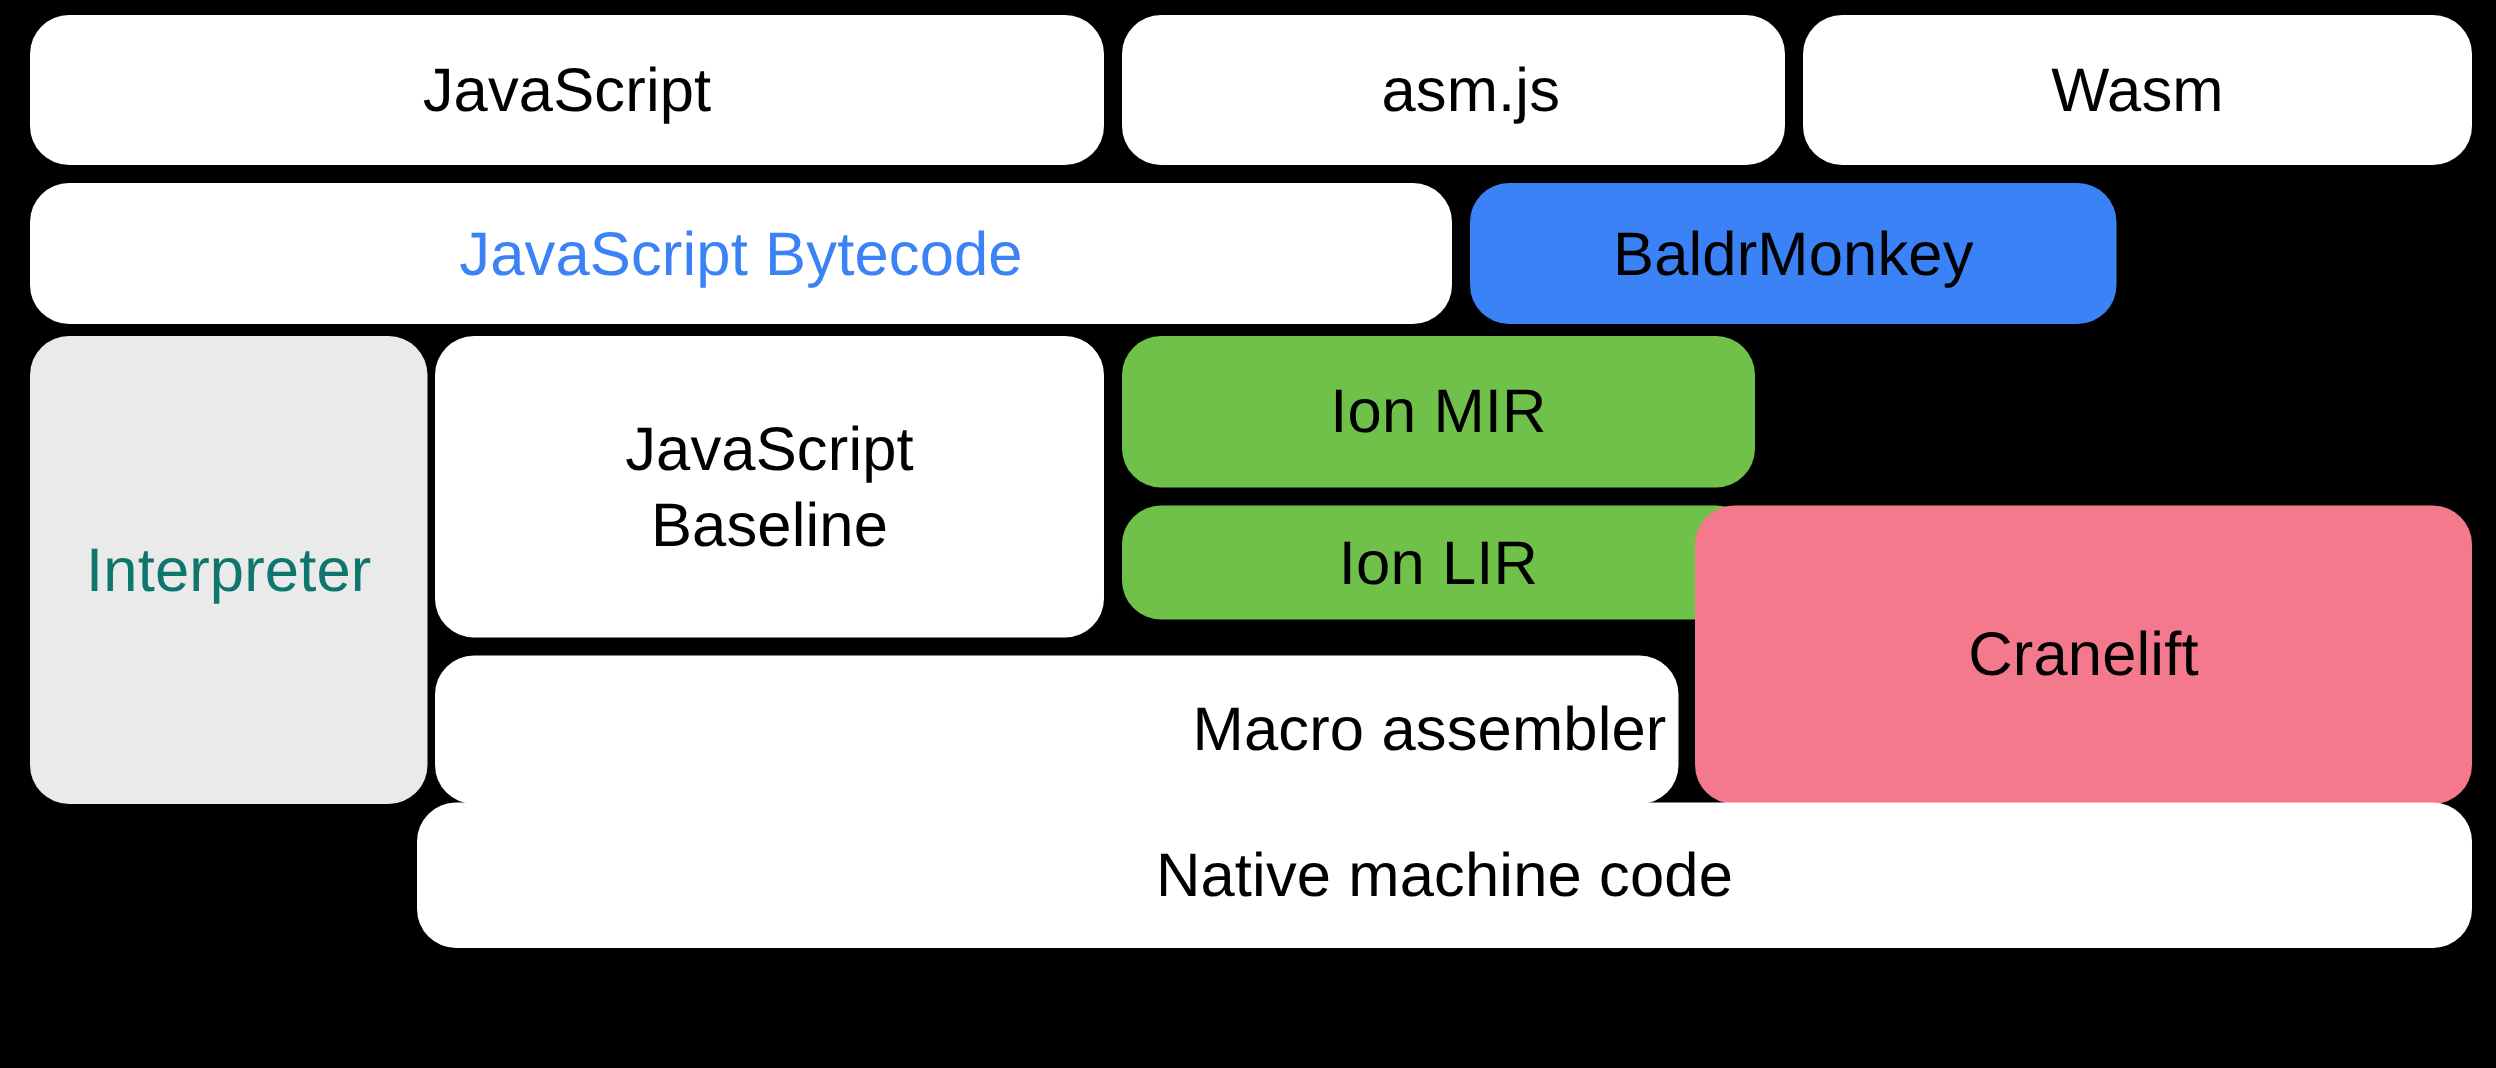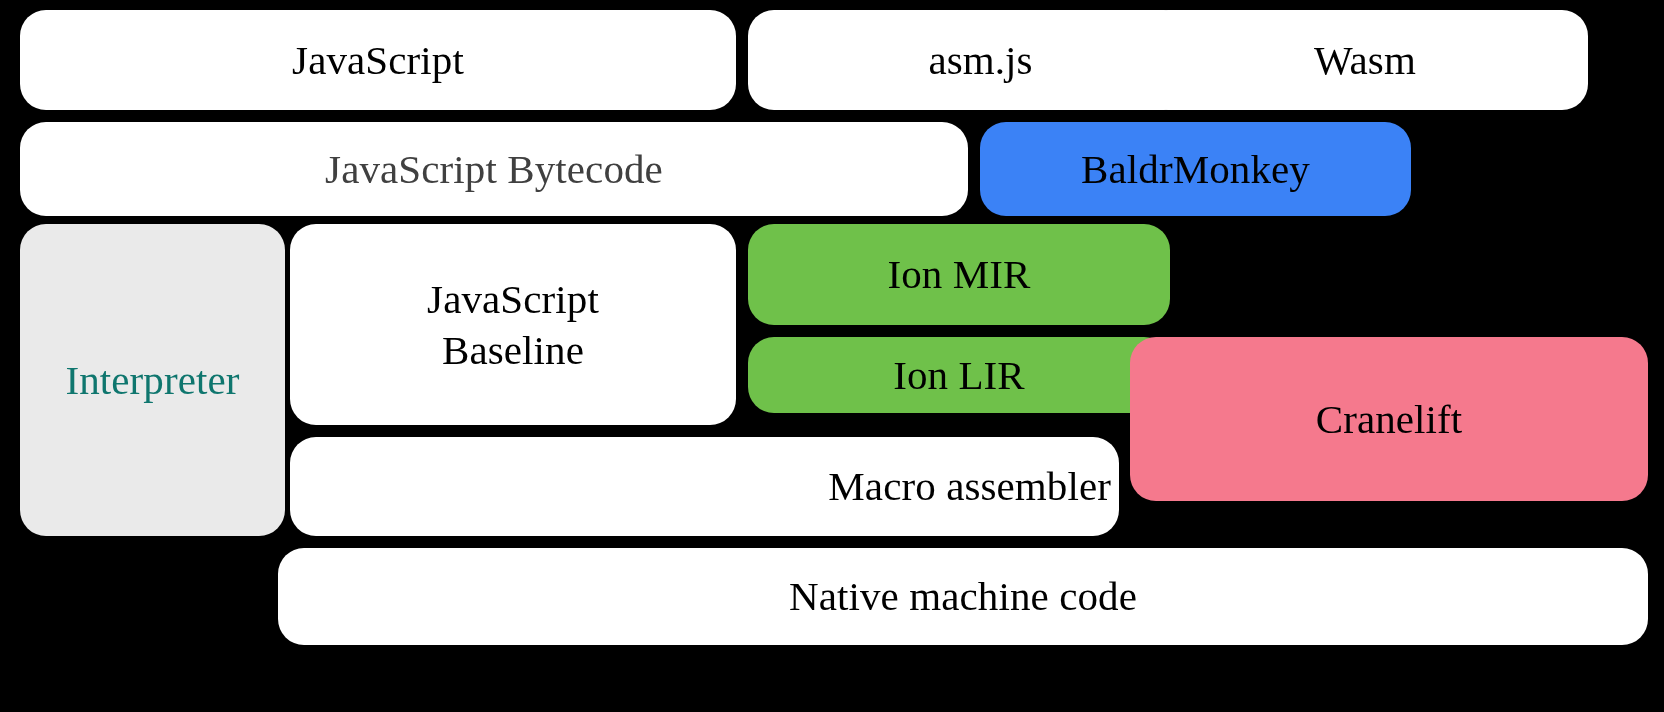--- a/index.html
+++ b/index.html
@@ -23,38 +23,37 @@
     text-align: center;
     border-radius: 26px;
     color: #000000;
     font-size: 41px;
     font-weight: 400;
     line-height: 1.22;
     letter-spacing: 0.1px;
     box-sizing: border-box;
     padding: 2px 8px;
     white-space: pre-line;
-    font-family: Liberation Serif, serif;
     -webkit-font-smoothing: antialiased;
   }
   .fill-white { background: #FFFFFF; }
   .fill-gray  { background: #EAEAEA; }
   .fill-green { background: #6FC14A; }
   .fill-pink  { background: #F5798D; }
 </style>
 </head>
 <body>
 
 <div id="stage" style="background: rgb(0, 0, 0);">
     <div class="node fill-white" style="left: 20px; top: 10px; width: 716px; height: 100px; background: rgb(255, 255, 255); color: rgb(0, 0, 0);"><span>JavaScript</span></div>
     <div class="node fill-white" style="left: 748px; top: 10px; width: 442px; height: 100px; background: rgb(255, 255, 255); color: rgb(0, 0, 0); padding-left: 31px;"><span>asm.js</span></div>
-    <div class="node fill-white" style="left: 1142px; top: 10px; width: 446px; height: 100px; background: rgb(255, 255, 255); color: rgb(0, 0, 0);"><span>Wasm</span></div>
-    <div class="node fill-white" style="left: 20px; top: 122px; width: 948px; height: 94px; background: rgb(255, 255, 255); color: #404040;"><span>JavaScript Bytecode</span></div>
+    <div class="node fill-white" style="left: 1202px; top: 10px; width: 446px; height: 100px; background: rgb(255, 255, 255); color: rgb(0, 0, 0);"><span>Wasm</span></div>
+    <div class="node fill-white" style="left: 20px; top: 122px; width: 948px; height: 94px; background: rgb(255, 255, 255); color: #3b82f6;"><span>JavaScript Bytecode</span></div>
     <div class="node fill-white" style="left: 980px; top: 122px; width: 431px; height: 94px; background: #3b82f6; color: rgb(0, 0, 0);"><span>BaldrMonkey</span></div>
     <div class="node fill-gray" style="left: 20px; top: 224px; width: 265px; height: 312px; background: rgb(234, 234, 234); color: #0f766e;"><span>Interpreter</span></div>
     <div class="node fill-white" style="left: 290px; top: 224px; width: 446px; height: 201px; background: rgb(255, 255, 255); color: rgb(0, 0, 0);"><span>JavaScript
 Baseline</span></div>
     <div class="node fill-green" style="left: 748px; top: 224px; width: 422px; height: 101px; background: rgb(111, 193, 74); color: rgb(0, 0, 0);"><span>Ion MIR</span></div>
     <div class="node fill-green" style="left: 748px; top: 337px; width: 422px; height: 76px; background: rgb(111, 193, 74); color: #000000;"><span>Ion LIR</span></div>
-    <div class="node fill-pink" style="left: 1130px; top: 337px; width: 518px; height: 164px; background: rgb(245, 121, 141); color: rgb(0, 0, 0);"><span>Cranelift</span></div>
+    <div class="node fill-pink" style="left: 1130px; top: 337px; width: 518px; height: 199px; background: rgb(245, 121, 141); color: rgb(0, 0, 0);"><span>Cranelift</span></div>
     <div class="node fill-white" style="left: 290px; top: 437px; width: 829px; height: 99px; background: rgb(255, 255, 255); color: rgb(0, 0, 0); justify-content: flex-end;"><span>Macro assembler</span></div>
-    <div class="node fill-white" style="left: 278px; top: 548px; width: 1370px; height: 97px; background: rgb(255, 255, 255); color: rgb(0, 0, 0);"><span>Native machine code</span></div>
+    <div class="node fill-white" style="left: 278px; top: 535px; width: 1370px; height: 97px; background: rgb(255, 255, 255); color: rgb(0, 0, 0);"><span>Native machine code</span></div>
   </div>
 
 </body></html>

